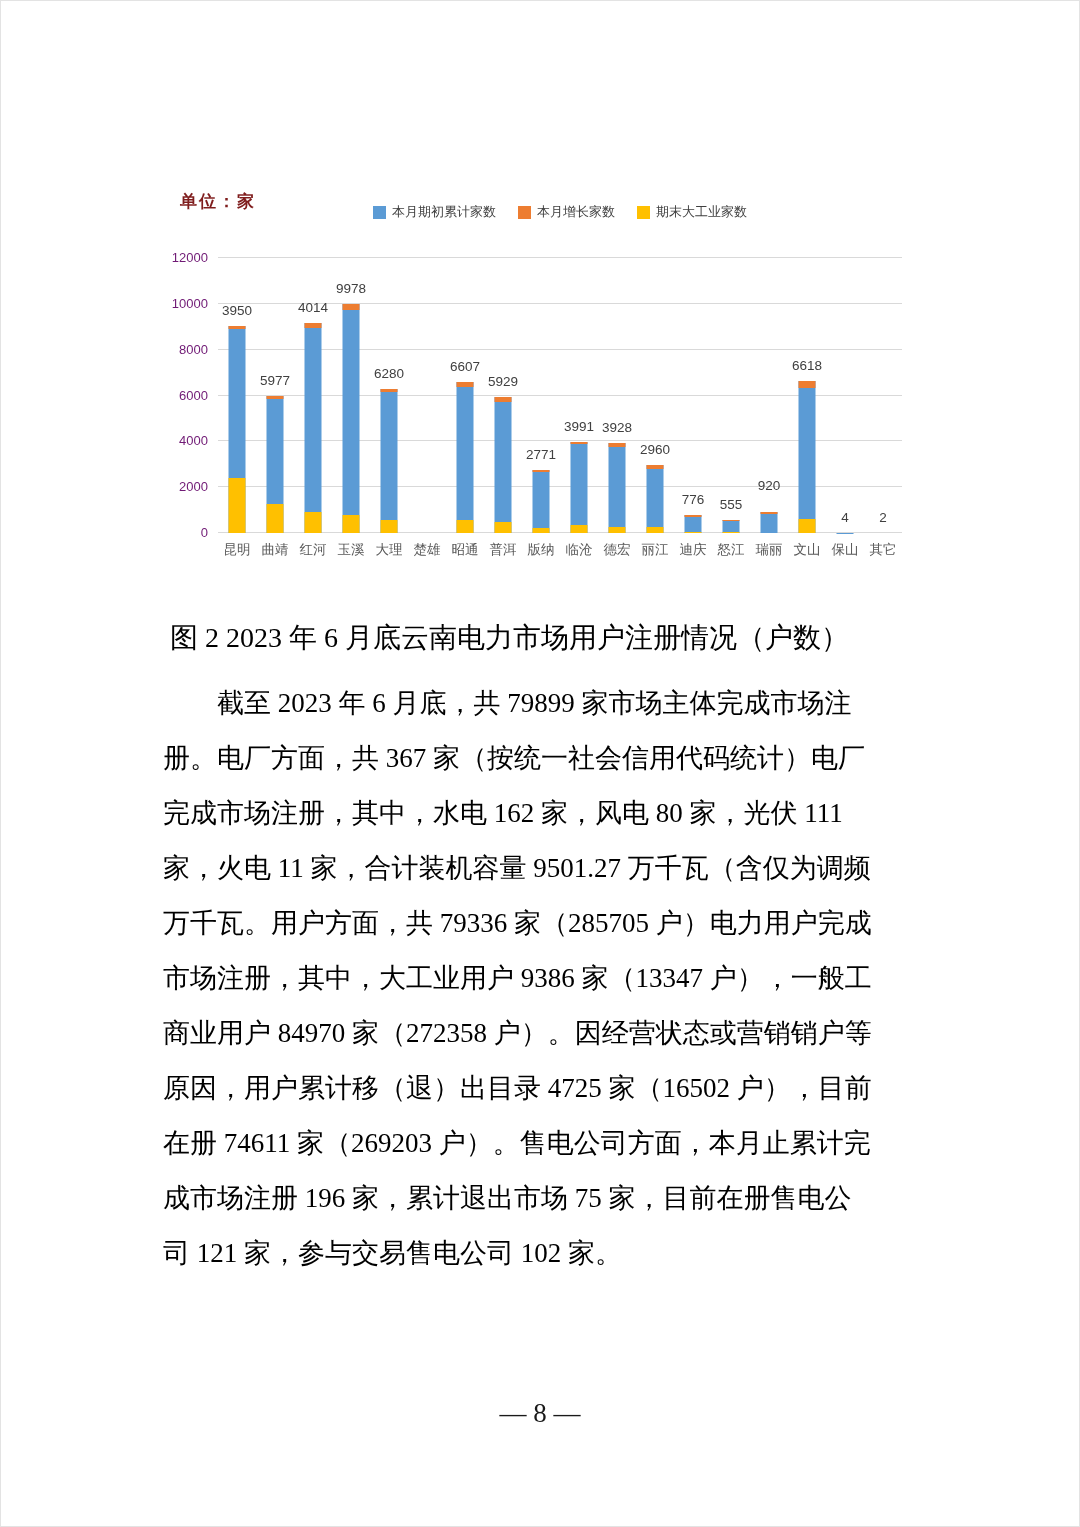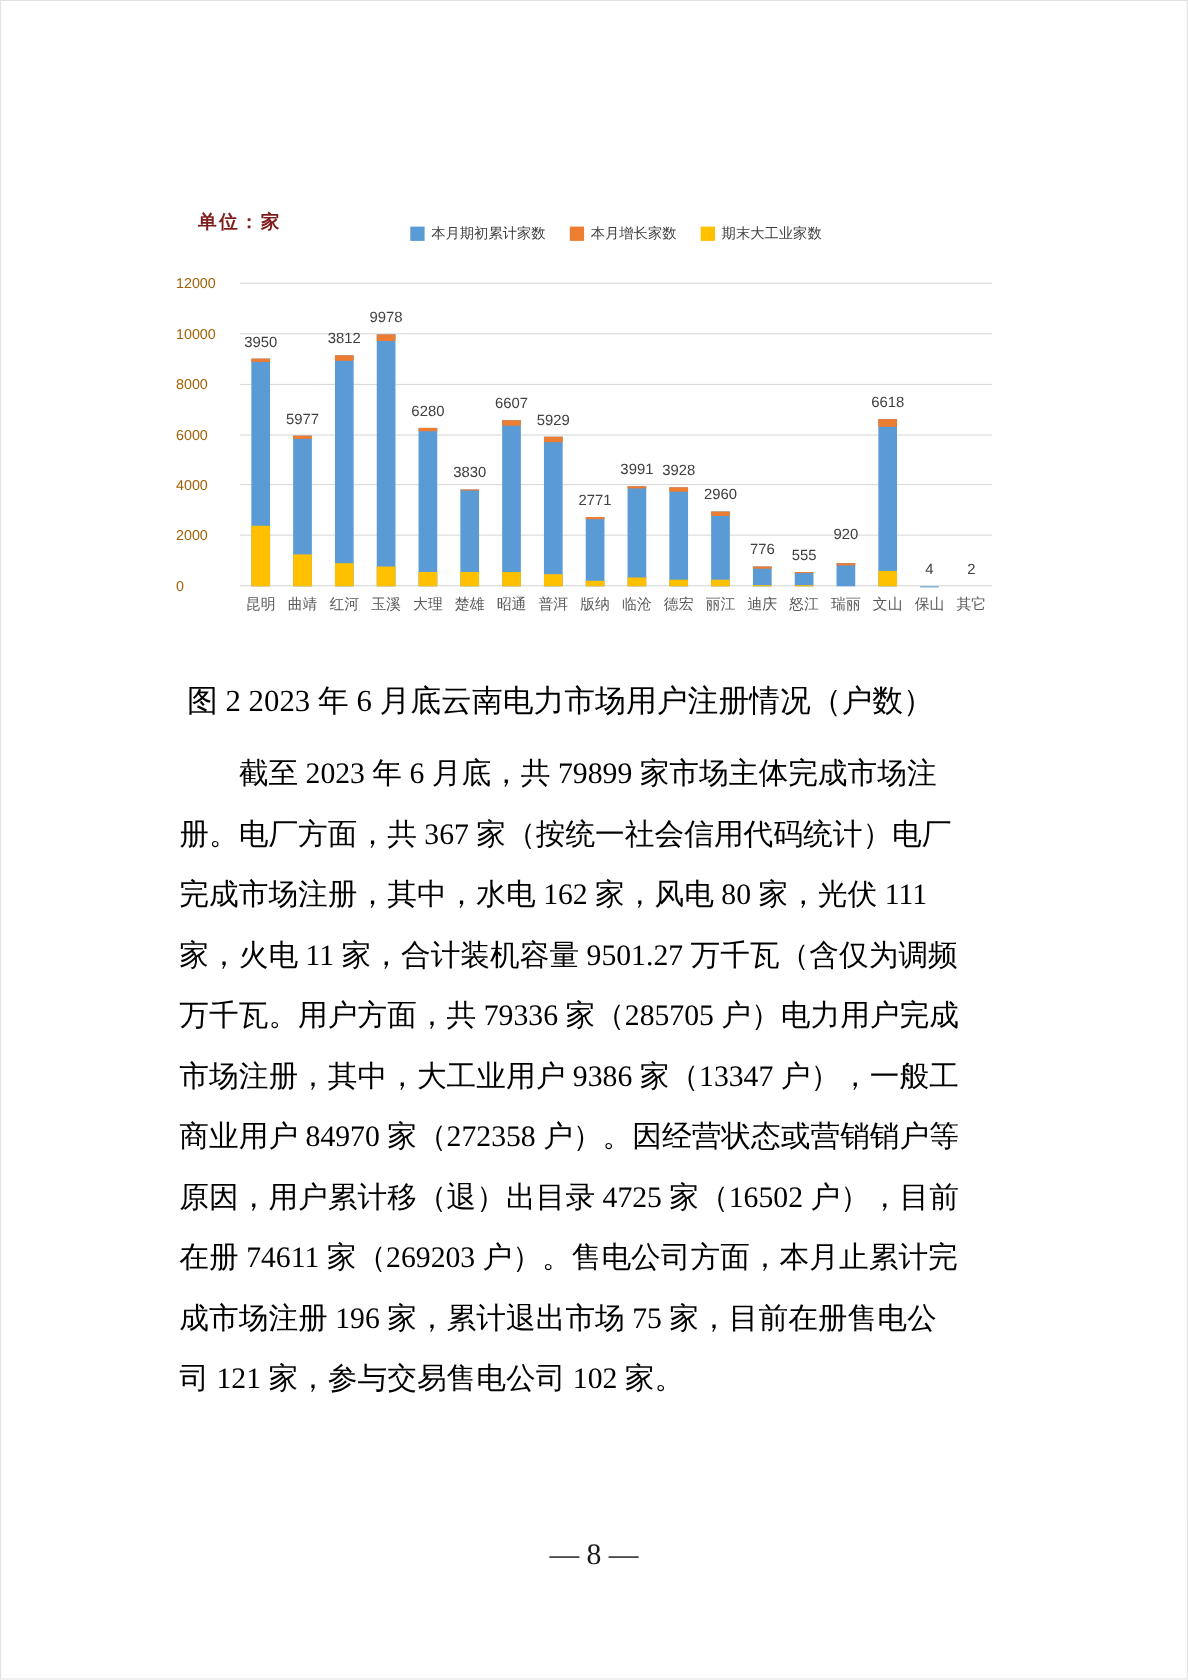--- a/index.html
+++ b/index.html
@@ -14,22 +14,22 @@
   }
   .legend {
     position:absolute; left:218px; top:203px; width:684px;
     display:flex; justify-content:center; gap:22px;
   }
   .legend-item { display:flex; align-items:center; gap:6px; font-size:13px; color:#404040; }
   .swatch { width:13px; height:13px; flex:0 0 13px; }
   .plot { position:absolute; left:218px; top:258px; width:684px; height:275px; }
   .gridline { position:absolute; left:0; width:100%; height:1px; background:#d9d9d9; }
   .ytick {
-    position:absolute; left:-58px; width:48px; text-align:left;
-    font-size:13px; color:#a16207; height:16px; line-height:16px;
+    position:absolute; left:-58px; width:48px; text-align:right;
+    font-size:13px; color:#701a75; height:16px; line-height:16px;
   }
   .slot { position:absolute; bottom:0; height:100%; }
   .bar { position:absolute; bottom:0; left:50%; transform:translateX(-50%); width:17px; }
   .seg-top { position:absolute; top:0; left:0; width:100%; }
   .seg-bottom { position:absolute; bottom:0; left:0; width:100%; }
   .bar-label {
     position:absolute; left:50%; transform:translateX(-50%);
     font-size:13.5px; color:#404040; white-space:nowrap;
   }
   .xlabels { position:absolute; left:218px; top:541px; width:684px; display:flex; }
@@ -101,42 +101,35 @@
           <div class="seg-top" style="height: 2.97917px; background: rgb(237, 125, 49);"></div>
           <div class="seg-bottom" style="height: 28.6458px; background: rgb(255, 192, 0);"></div>
         </div>
         <div class="bar-label" style="bottom: 144.973px;">5977</div>
       </div>
       <div class="slot" style="left: 76px; width: 38px;">
         <div class="bar" style="height: 210.054px; background: rgb(91, 155, 213);">
           <div class="seg-top" style="height: 4.92708px; background: rgb(237, 125, 49);"></div>
           <div class="seg-bottom" style="height: 21.3125px; background: rgb(255, 192, 0);"></div>
         </div>
-        <div class="bar-label" style="bottom: 218.054px;">3812</div>
+        <div class="bar-label" style="bottom: 218.054px;">4014</div>
       </div>
       <div class="slot" style="left: 114px; width: 38px;">
         <div class="bar" style="height: 228.662px; background: rgb(91, 155, 213);">
           <div class="seg-top" style="height: 5.27083px; background: rgb(237, 125, 49);"></div>
           <div class="seg-bottom" style="height: 17.875px; background: rgb(255, 192, 0);"></div>
         </div>
         <div class="bar-label" style="bottom: 236.662px;">9978</div>
       </div>
       <div class="slot" style="left: 152px; width: 38px;">
         <div class="bar" style="height: 143.917px; background: rgb(91, 155, 213);">
           <div class="seg-top" style="height: 2.86458px; background: rgb(237, 125, 49);"></div>
           <div class="seg-bottom" style="height: 12.6042px; background: rgb(255, 192, 0);"></div>
         </div>
         <div class="bar-label" style="bottom: 151.917px;">6280</div>
-      </div>
-      <div class="slot" style="left: 190px; width: 38px;">
-        <div class="bar" style="height: 87.7708px; background: rgb(91, 155, 213);">
-          <div class="seg-top" style="height: 0.6875px; background: rgb(237, 125, 49);"></div>
-          <div class="seg-bottom" style="height: 12.8333px; background: rgb(255, 192, 0);"></div>
-        </div>
-        <div class="bar-label" style="bottom: 95.7708px;">3830</div>
       </div>
       <div class="slot" style="left: 228px; width: 38px;">
         <div class="bar" style="height: 151.41px; background: rgb(91, 155, 213);">
           <div class="seg-top" style="height: 5.27083px; background: rgb(237, 125, 49);"></div>
           <div class="seg-bottom" style="height: 12.6042px; background: rgb(255, 192, 0);"></div>
         </div>
         <div class="bar-label" style="bottom: 159.41px;">6607</div>
       </div>
       <div class="slot" style="left: 266px; width: 38px;">
         <div class="bar" style="height: 135.873px; background: rgb(91, 155, 213);">

